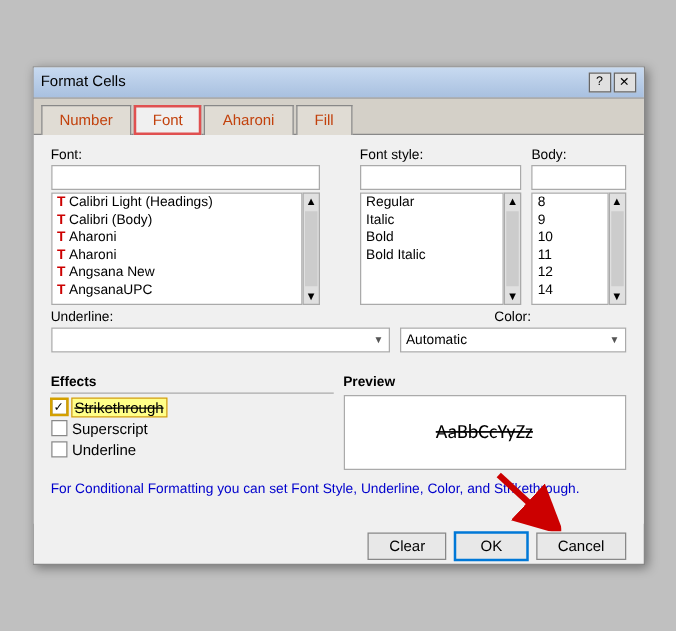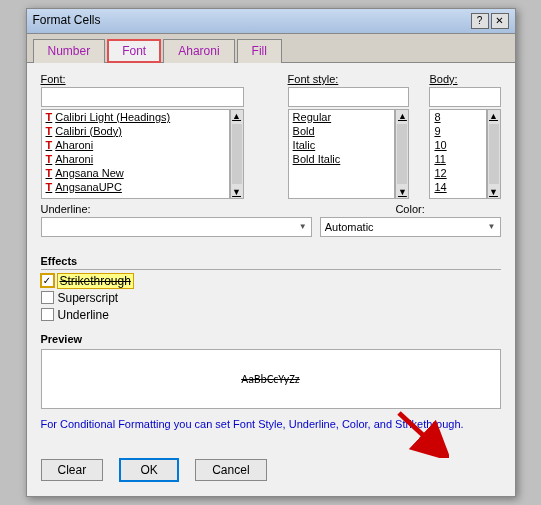--- a/index.html
+++ b/index.html
@@ -54,41 +54,40 @@
       padding: 4px 6px 0;
       gap: 2px;
     }
     .tab {
       padding: 4px 14px;
       border: 1px solid #888;
       border-bottom: none;
       background: #e0dcd4;
       cursor: pointer;
       font-size: 12px;
-      color: #a21caf;
+      color: #c2410c;
       position: relative;
       top: 1px;
     }
     .tab.active {
       background: #f0f0f0;
       border-bottom: 1px solid #f0f0f0;
       font-weight: normal;
       z-index: 1;
       outline: 2px solid #e05050;
       outline-offset: -2px;
     }
     .content {
       padding: 10px 14px;
       background: #f0f0f0;
     }
     .row-3col {
       display: flex;
-      gap: 20px;
+      gap: 8px;
       margin-bottom: 4px;
-      text-decoration: underline;
     }
     .col-font { flex: 2; }
     .col-style { flex: 1.2; padding-left: 24px; }
     .col-size { flex: 0.7; }
     .field-label {
       font-size: 11px;
       margin-bottom: 2px;
       color: #000;
     }
     .listbox {
@@ -140,21 +139,20 @@
       cursor: pointer;
     }
     .select-arrow {
       font-size: 8px;
       color: #555;
     }
     .effects-preview {
       display: flex;
       gap: 8px;
       margin-bottom: 8px;
-      flex-direction: column;
     }
     .effects-box {
       flex: 1;
     }
     .effects-label {
       font-size: 11px;
       font-weight: bold;
       margin-bottom: 4px;
       border-bottom: 1px solid #aaa;
       padding-bottom: 2px;
@@ -206,22 +204,23 @@
       margin-bottom: 4px;
     }
     .info-text {
       font-size: 11px;
       color: #0000cc;
       margin-bottom: 10px;
       line-height: 1.4;
     }
     .bottom-buttons {
       display: flex;
-      gap: 16px;
-      padding: 6px 14px 14px;
+      justify-content: flex-end;
+      gap: 6px;
+      padding: 6px 14px 2px;
       align-items: center;
       position: relative;
     }
     .btn {
       padding: 3px 16px;
       border: 1px solid #888;
       background: #e8e8e8;
       cursor: pointer;
       font-size: 12px;
       min-width: 60px;
@@ -310,22 +309,22 @@
             <div style="font-size:9px;padding:1px;">▼</div>
           </div>
         </div>
       </div>
       <div class="col-style">
         <div class="field-label">Font style:</div>
         <input class="input-text" type="text" value="" style="">
         <div class="listbox-container">
           <div class="listbox listbox-inner" id="style-list">
               <div class="listbox-item">Regular</div>
+              <div class="listbox-item">Italic</div>
               <div class="listbox-item">Bold</div>
-              <div class="listbox-item">Italic</div>
               <div class="listbox-item">Bold Italic</div>
             </div>
           <div class="scrollbar-stub">
             <div style="font-size:9px;padding:1px;">▲</div>
             <div style="flex:1;background:#ccc;width:10px;margin:2px;"></div>
             <div style="font-size:9px;padding:1px;">▼</div>
           </div>
         </div>
       </div>
       <div class="col-size">
@@ -382,21 +381,21 @@
         </div>
         <div class="checkbox-row">
           <div class="checkbox-wrap"></div>
           <span>Underline</span>
         </div>
       </div>
 
       <div style="flex:1">
         <div class="preview-label">Preview</div>
         <div class="preview-box">
-          <span style="text-decoration:line-through; font-size:12px; font-family:Calibri,sans-serif;">AaBbCcYyZz</span>
+          <span style="text-decoration:line-through; font-size:16px; font-family:Calibri,sans-serif;">AaBbCcYyZz</span>
         </div>
       </div>
     </div>
 
     <div class="info-text">For Conditional Formatting you can set Font Style, Underline, Color, and Strikethrough.</div>
   </div>
 
   <div class="bottom-buttons">
 
     <svg class="arrow-svg" width="60" height="50" style="position:absolute;right:66px;top:-44px;pointer-events:none;">

